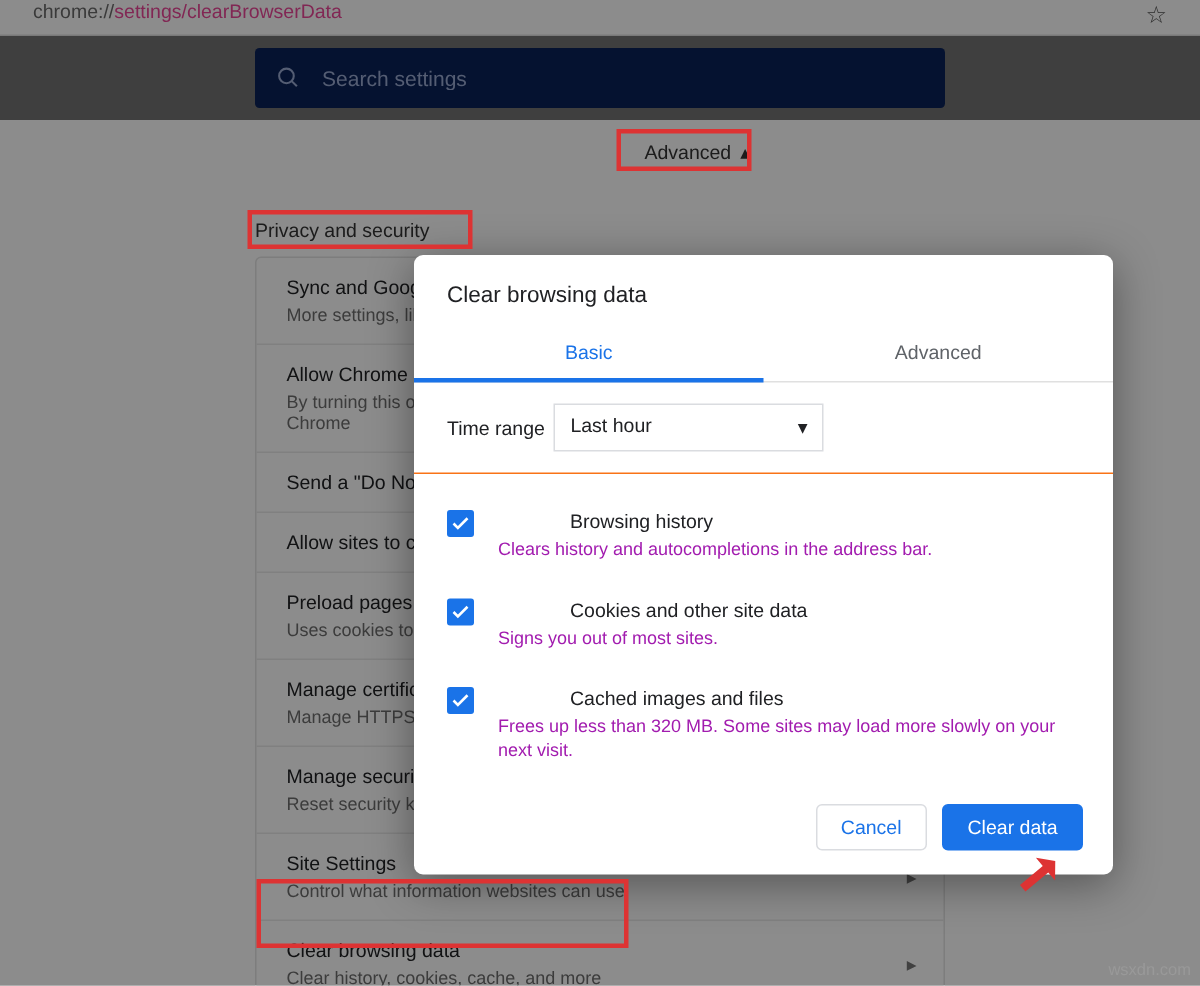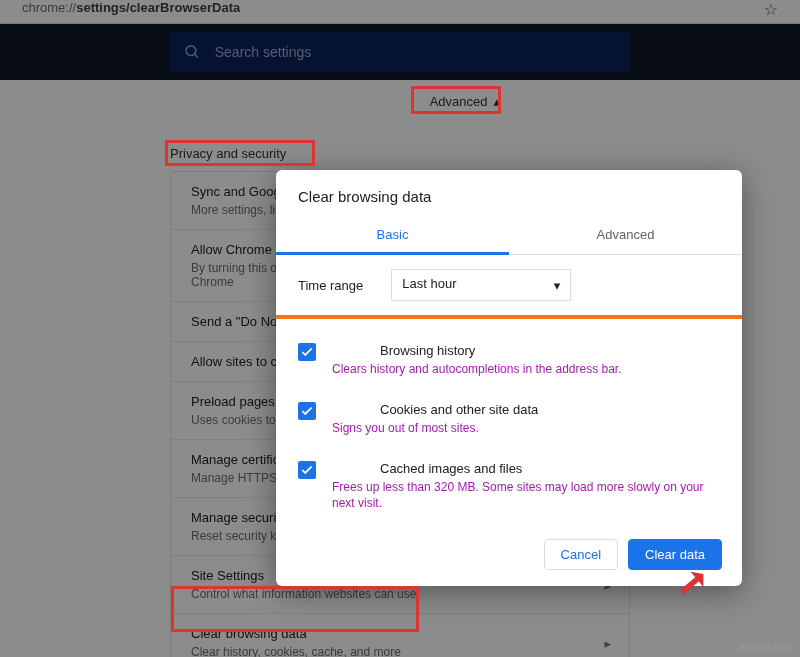--- a/index.html
+++ b/index.html
@@ -1,21 +1,21 @@
 <!DOCTYPE html>
 <html><head>
 <meta charset="utf-8">
 <style>
   * { box-sizing: border-box; margin:0; padding:0; font-family: Arial, sans-serif; }
   body { width:800px; height:657px; overflow:hidden; background:#fff; position:relative; }
   .addr-bar { height:24px; border-bottom:1px solid #ddd; display:flex; align-items:flex-start; padding:0 22px; font-size:13px; color:#555; }
   .addr-bar .prefix { color:#6b6b6b; }
-  .addr-bar .path { color:#404040; font-weight:700;}
+  .addr-bar .path { color:#ec4899; font-weight:400;}
   .addr-star { margin-left:auto; font-size:16px; color:#555; }
-  .topband { height:56px; background:#0f172a; display:flex; align-items:center; padding:0 170px; }
+  .topband { height:56px; background:#737373; display:flex; align-items:center; padding:0 170px; }
   .search-wrap { flex:1; max-width:590px; height:40px; background:#0a2258; border-radius:3px; display:flex; align-items:center; padding:0 14px; color:#9aa9d1; font-size:14px; }
   .search-wrap svg { margin-right:14px; }
   .content { position:relative; padding:10px 170px 20px 170px; font-size:13px; color:#333; }
   .advanced-pill { position:absolute; right:300px; top:14px; font-size:13px; color:#333; display:flex; align-items:center; gap:6px;}
   .section-title { margin-top:56px; margin-bottom:10px; display:inline-block;}
   .panel { border:1px solid #e3e3e3; border-radius:4px; }
   .row { border-top:1px solid #e9e9e9; padding:12px 52px 12px 20px; position:relative; }
   .row:first-child { border-top:none; }
   .row-title { font-size:13px; color:#202124; }
   .row-sub { font-size:12px; color:#6e6e6e; margin-top:4px; }
@@ -25,21 +25,21 @@
   .toggle.on::after { content:''; position:absolute; right:-1px; top:-3px; width:18px; height:18px; border-radius:50%; background:#1a73e8; }
   .toggle.off { background:#ccc; }
   .toggle.off::after { content:''; position:absolute; left:-1px; top:-3px; width:18px; height:18px; border-radius:50%; background:#fff; border:1px solid #bbb;}
   .ext-icon { position:absolute; right:18px; top:50%; transform:translateY(-50%); color:#777; }
   .overlay { position:absolute; inset:0; background:rgba(0,0,0,0.45); }
   .dialog { position:absolute; left:276px; top:170px; width:466px; background:#fff; border-radius:6px; box-shadow:0 6px 30px rgba(0,0,0,0.4); padding:18px 0 60px 0; font-size:13px; color:#202124; }
   .dialog h2 { font-size:15px; font-weight:500; padding:0 22px 12px 22px; }
   .tabs { display:flex; border-bottom:1px solid #e0e0e0; }
   .tab { flex:1; text-align:center; padding:10px 0; font-size:13px; color:#5f6368; cursor:pointer;}
   .tab.active { color:#1a73e8; border-bottom:3px solid #1a73e8; margin-bottom:-1px; font-weight:500;}
-  .range-row { display:flex; align-items:center; gap:28px; padding:14px 22px; border-bottom:4px solid #f97316;}
+  .range-row { display:flex; align-items:center; gap:6px; padding:14px 22px; border-bottom:1px solid #f97316;}
   .range-select { flex:1; max-width:180px; padding:6px 30px 9px 10px; border:1px solid #dadce0; border-radius:0; font-size:13px; color:#202124; cursor:pointer; position:relative;}
   .range-caret { position:absolute; right:10px; top:50%; transform:translateY(-50%); }
   .checks { padding:14px 22px 0 22px; }
   .check-item { display:flex; gap:16px; padding:10px 0 14px 0; }
   .checkbox { width:18px; height:18px; border-radius:2px; background:#1a73e8; display:flex; align-items:center; justify-content:center; flex-shrink:0; cursor:pointer;}
   .checkbox svg { display:block; }
   .check-text .ct-title { font-size:13px; color:#202124;margin-left:48px; }
   .check-text .ct-sub { font-size:12px; color:#a21caf; margin-top:3px; line-height:1.4;}
   .dialog-buttons { position:absolute; right:20px; bottom:16px; display:flex; gap:10px;margin-top:28px; }
   .btn { padding:7px 16px; border-radius:4px; font-size:13px; cursor:pointer; }

